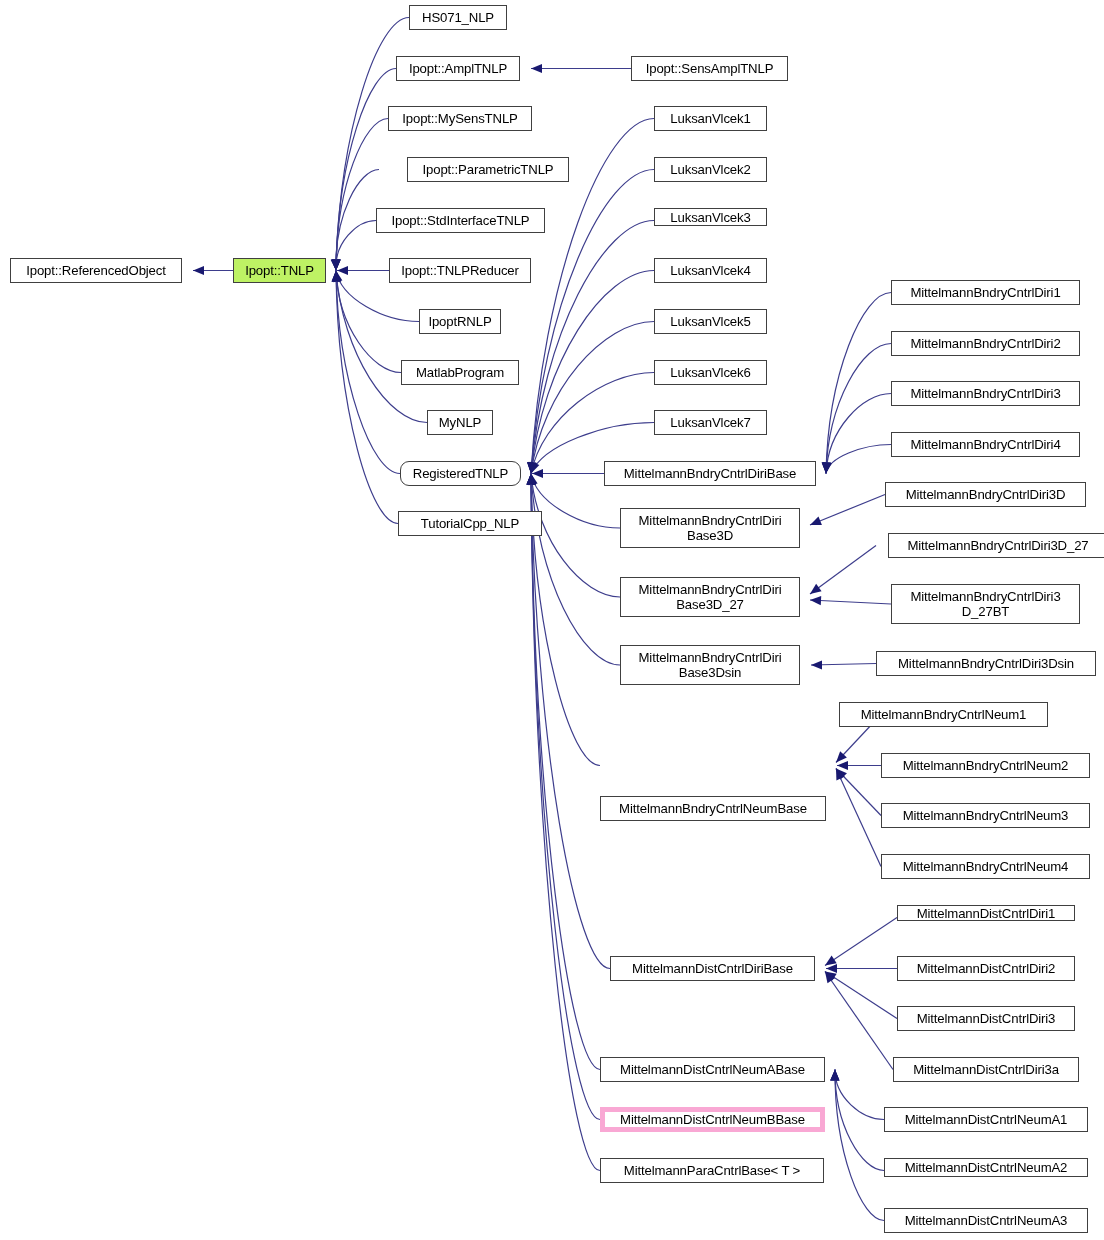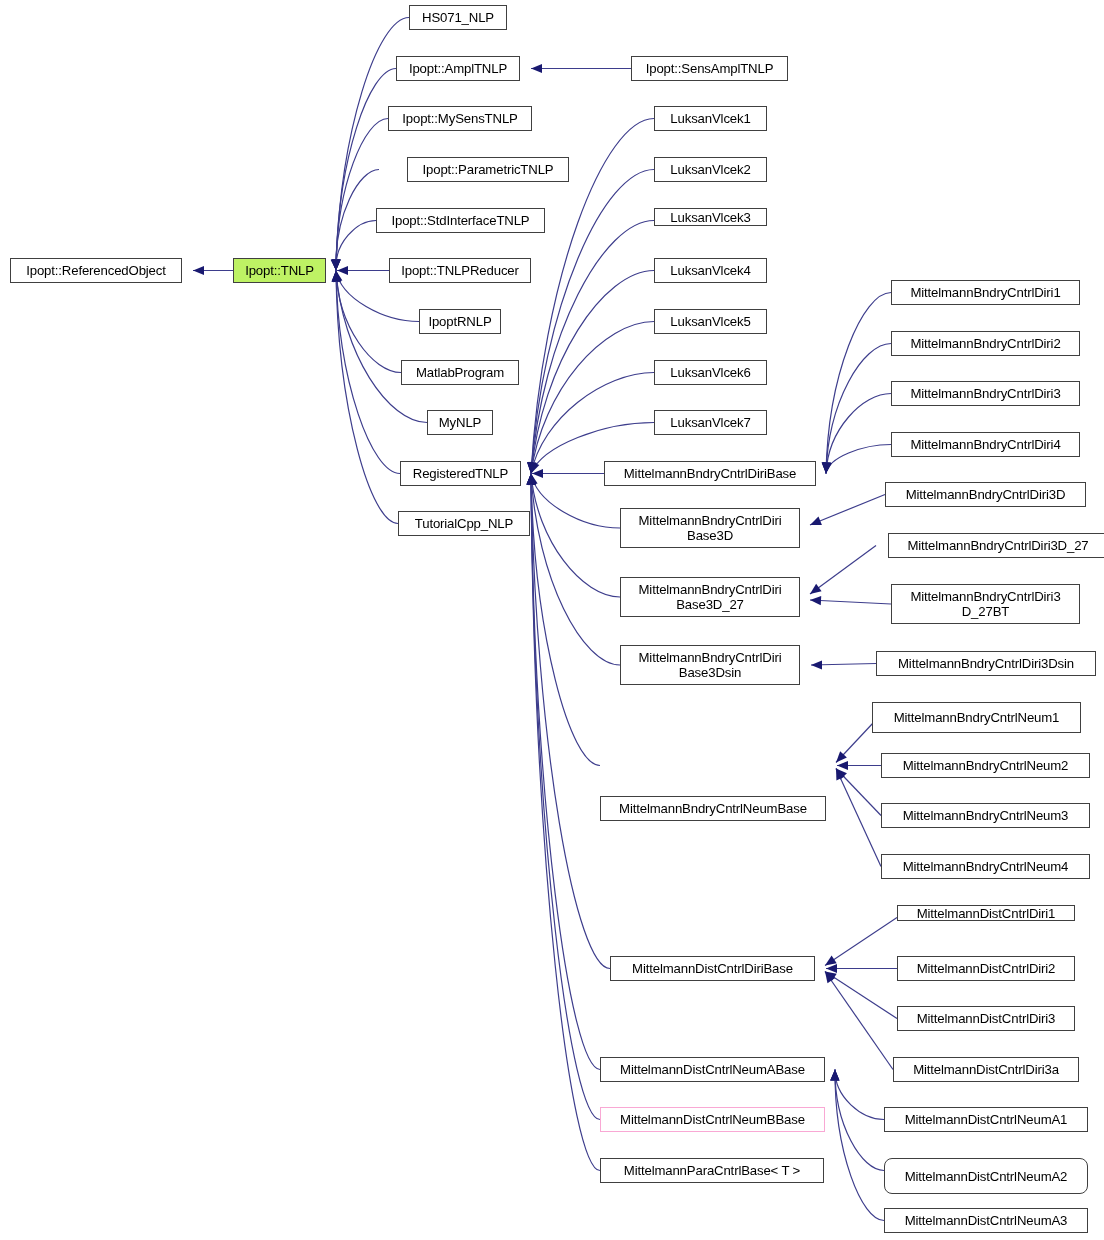--- a/index.html
+++ b/index.html
@@ -38,21 +38,21 @@
     align-items: center;
     justify-content: center;
     white-space: pre-line;
     letter-spacing: -0.15px;
     z-index: 5;
   }
   .node.highlight {
     background: #bef264;
   }
   .node.redborder {
-    border: 1px solid #f9a8d4;
+    border: 5px solid #f9a8d4;
   }
 </style>
 </head>
 <body>
 
 <div id="diagram">
   <svg class="edges" viewBox="0 0 1104 1240" width="1104" height="1240" id="edge-svg">
       <path d="M 233 270.5 L 193 270.5" fill="none" stroke="#3d3d8c" stroke-width="1.2"></path>
       <polygon points="193,270.5 204,265.9 204,275.1" fill="#191970"></polygon>
       <path d="M 409 17.5 C 377.46 17.5 339.28 131.35 336 270.5" fill="none" stroke="#3d3d8c" stroke-width="1.2"></path>
@@ -155,22 +155,22 @@
       <div class="node highlight" style="left: 233px; top: 258px; width: 93px; height: 25px;">Ipopt::TNLP</div>
       <div class="node" style="left: 409px; top: 5px; width: 98px; height: 25px;">HS071_NLP</div>
       <div class="node" style="left: 396px; top: 56px; width: 124px; height: 25px;">Ipopt::AmplTNLP</div>
       <div class="node" style="left: 388px; top: 106px; width: 144px; height: 25px;">Ipopt::MySensTNLP</div>
       <div class="node" style="left: 379px; top: 157px; width: 162px; height: 25px; margin-left: 28px;">Ipopt::ParametricTNLP</div>
       <div class="node" style="left: 376px; top: 208px; width: 169px; height: 25px;">Ipopt::StdInterfaceTNLP</div>
       <div class="node" style="left: 389px; top: 258px; width: 142px; height: 25px;">Ipopt::TNLPReducer</div>
       <div class="node" style="left: 419px; top: 309px; width: 82px; height: 25px;">IpoptRNLP</div>
       <div class="node" style="left: 401px; top: 360px; width: 118px; height: 25px;">MatlabProgram</div>
       <div class="node" style="left: 427px; top: 410px; width: 66px; height: 25px;">MyNLP</div>
-      <div class="node" style="left: 400px; top: 461px; width: 121px; height: 25px;">RegisteredTNLP</div>
-      <div class="node" style="left: 398px; top: 511px; width: 132px; height: 25px;">TutorialCpp_NLP</div>
+      <div class="node" style="left: 400px; top: 461px; width: 121px; height: 25px; border-radius: 9px;">RegisteredTNLP</div>
+      <div class="node" style="left: 398px; top: 511px; width: 144px; height: 25px;">TutorialCpp_NLP</div>
       <div class="node" style="left: 631px; top: 56px; width: 157px; height: 25px;">Ipopt::SensAmplTNLP</div>
       <div class="node" style="left: 654px; top: 106px; width: 113px; height: 25px;">LuksanVlcek1</div>
       <div class="node" style="left: 654px; top: 157px; width: 113px; height: 25px;">LuksanVlcek2</div>
       <div class="node" style="left: 654px; top: 208px; width: 113px; height: 18px;">LuksanVlcek3</div>
       <div class="node" style="left: 654px; top: 258px; width: 113px; height: 25px;">LuksanVlcek4</div>
       <div class="node" style="left: 654px; top: 309px; width: 113px; height: 25px;">LuksanVlcek5</div>
       <div class="node" style="left: 654px; top: 360px; width: 113px; height: 25px;">LuksanVlcek6</div>
       <div class="node" style="left: 654px; top: 410px; width: 113px; height: 25px;">LuksanVlcek7</div>
       <div class="node" style="left: 604px; top: 461px; width: 212px; height: 25px;">MittelmannBndryCntrlDiriBase</div>
       <div class="node" style="left: 620px; top: 508px; width: 180px; height: 40px;">MittelmannBndryCntrlDiri
@@ -186,25 +186,25 @@
       <div class="node" style="left: 600px; top: 1158px; width: 224px; height: 25px;">MittelmannParaCntrlBase&lt; T &gt;</div>
       <div class="node" style="left: 891px; top: 280px; width: 189px; height: 25px;">MittelmannBndryCntrlDiri1</div>
       <div class="node" style="left: 891px; top: 331px; width: 189px; height: 25px;">MittelmannBndryCntrlDiri2</div>
       <div class="node" style="left: 891px; top: 381px; width: 189px; height: 25px;">MittelmannBndryCntrlDiri3</div>
       <div class="node" style="left: 891px; top: 432px; width: 189px; height: 25px;">MittelmannBndryCntrlDiri4</div>
       <div class="node" style="left: 885px; top: 482px; width: 201px; height: 25px;">MittelmannBndryCntrlDiri3D</div>
       <div class="node" style="left: 876px; top: 533px; width: 220px; height: 25px; margin-left: 12px;">MittelmannBndryCntrlDiri3D_27</div>
       <div class="node" style="left: 891px; top: 584px; width: 189px; height: 40px;">MittelmannBndryCntrlDiri3
 D_27BT</div>
       <div class="node" style="left: 876px; top: 651px; width: 220px; height: 25px;">MittelmannBndryCntrlDiri3Dsin</div>
-      <div class="node" style="left: 872px; top: 702px; width: 209px; height: 31px; text-align: right;">MittelmannBndryCntrlNeum1</div>
+      <div class="node" style="left: 839px; top: 702px; width: 209px; height: 25px; text-align: right;">MittelmannBndryCntrlNeum1</div>
       <div class="node" style="left: 881px; top: 753px; width: 209px; height: 25px;">MittelmannBndryCntrlNeum2</div>
       <div class="node" style="left: 881px; top: 803px; width: 209px; height: 25px;">MittelmannBndryCntrlNeum3</div>
       <div class="node" style="left: 881px; top: 854px; width: 209px; height: 25px;">MittelmannBndryCntrlNeum4</div>
       <div class="node" style="left: 897px; top: 905px; width: 178px; height: 16px;">MittelmannDistCntrlDiri1</div>
       <div class="node" style="left: 897px; top: 956px; width: 178px; height: 25px;">MittelmannDistCntrlDiri2</div>
       <div class="node" style="left: 897px; top: 1006px; width: 178px; height: 25px;">MittelmannDistCntrlDiri3</div>
       <div class="node" style="left: 893px; top: 1057px; width: 186px; height: 25px;">MittelmannDistCntrlDiri3a</div>
       <div class="node" style="left: 884px; top: 1107px; width: 204px; height: 25px;">MittelmannDistCntrlNeumA1</div>
-      <div class="node" style="left: 884px; top: 1158px; width: 204px; height: 36px; border-radius: 8px;">MittelmannDistCntrlNeumA2</div>
+      <div class="node" style="left: 884px; top: 1158px; width: 204px; height: 19px;">MittelmannDistCntrlNeumA2</div>
       <div class="node" style="left: 884px; top: 1208px; width: 204px; height: 25px;">MittelmannDistCntrlNeumA3</div>
     </div>
 </div>
 
 </body></html>

